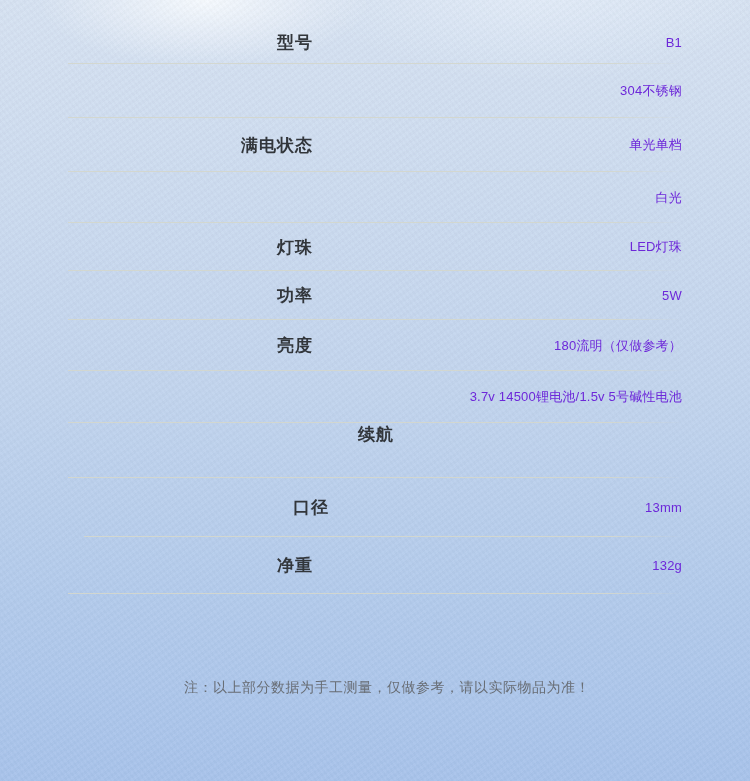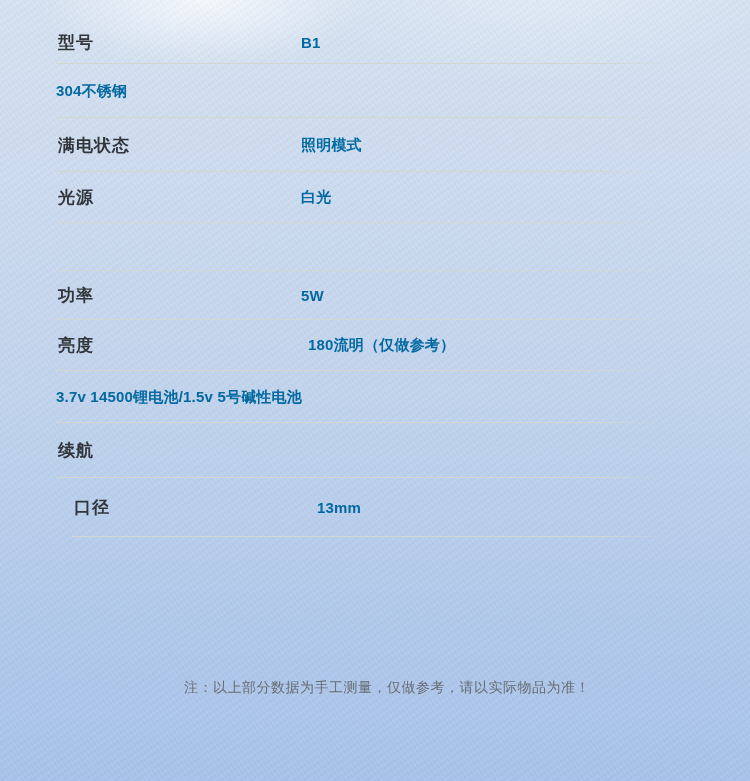--- a/index.html
+++ b/index.html
@@ -22,23 +22,24 @@
     content: "";
     position: absolute;
     inset: 0;
     background:
       repeating-linear-gradient(55deg, rgba(255,255,255,0.025) 0 2px, rgba(0,0,0,0.012) 2px 4px),
       repeating-linear-gradient(-35deg, rgba(255,255,255,0.02) 0 3px, rgba(0,0,0,0.01) 3px 6px);
     pointer-events: none;
   }
   .spec-table {
     position: absolute;
-    left: 56px;
+    left: 68px;
     top: 20px;
     width: 614px;
+    text-align: right;
   }
   .spec-row {
     position: relative;
     display: flex;
     align-items: center;
     box-sizing: border-box;
   }
   
   .spec-row::after {
     content: "";
@@ -53,37 +54,37 @@
       rgba(211,215,206,0) 100%);
   }
   .spec-row:nth-child(1)  { height: 44px; }
   .spec-row:nth-child(2)  { height: 54px; }
   .spec-row:nth-child(3)  { height: 54px; }
   .spec-row:nth-child(4)  { height: 51px; }
   .spec-row:nth-child(5)  { height: 48px; }
   .spec-row:nth-child(6)  { height: 49px; }
   .spec-row:nth-child(7)  { height: 51px; gap: 7px; }
   .spec-row:nth-child(8)  { height: 52px; }
-  .spec-row:nth-child(9)  { height: 55px; }
+  .spec-row:nth-child(9)  { height: 55px; flex-direction: column; }
   .spec-row:nth-child(10) { height: 59px; margin-left: 16px; }
   .spec-row:nth-child(11) { height: 57px; }
   .spec-row:nth-child(12) { height: 56px; }
   .spec-label {
     flex: 0 0 243px;
     padding-left: 2px;
     font-size: 17px;
     font-weight: bold;
     color: #32363b;
     letter-spacing: 1px;
   }
   .spec-value {
     flex: 1;
-    font-size: 15px;
-    font-weight: bold;
-    color: #0369a1;
+    font-size: 13px;
+    font-weight: normal;
+    color: #6d28d9;
     letter-spacing: 0.2px;
   }
   .footer-note {
     position: absolute;
     left: 12px;
     top: 679px;
     width: 750px;
     text-align: center;
     font-size: 14px;
     color: #686d74;
@@ -98,29 +99,30 @@
     <div class="spec-label">型号</div>
     <div class="spec-value">B1</div>
   </div>
 
   <div class="spec-row">
     <div class="spec-value">304不锈钢</div>
   </div>
 
   <div class="spec-row">
     <div class="spec-label">满电状态</div>
-    <div class="spec-value">照明模式</div>
+    <div class="spec-value">单光单档</div>
   </div>
 
   <div class="spec-row">
-    <div class="spec-label">光源</div>
     <div class="spec-value">白光</div>
   </div>
 
   <div class="spec-row">
+    <div class="spec-label">灯珠</div>
+    <div class="spec-value">LED灯珠</div>
   </div>
 
   <div class="spec-row">
     <div class="spec-label">功率</div>
     <div class="spec-value">5W</div>
   </div>
 
   <div class="spec-row">
     <div class="spec-label">亮度</div>
     <div class="spec-value">180流明（仅做参考）</div>
@@ -133,15 +135,19 @@
   <div class="spec-row">
     <div class="spec-label">续航</div>
   </div>
 
   <div class="spec-row">
     <div class="spec-label">口径</div>
     <div class="spec-value">13mm</div>
   </div>
 
 
+  <div class="spec-row">
+    <div class="spec-label">净重</div>
+    <div class="spec-value">132g</div>
+  </div>
 </div>
 
 <div class="footer-note">注：以上部分数据为手工测量，仅做参考，请以实际物品为准！</div>
 
 </body></html>

